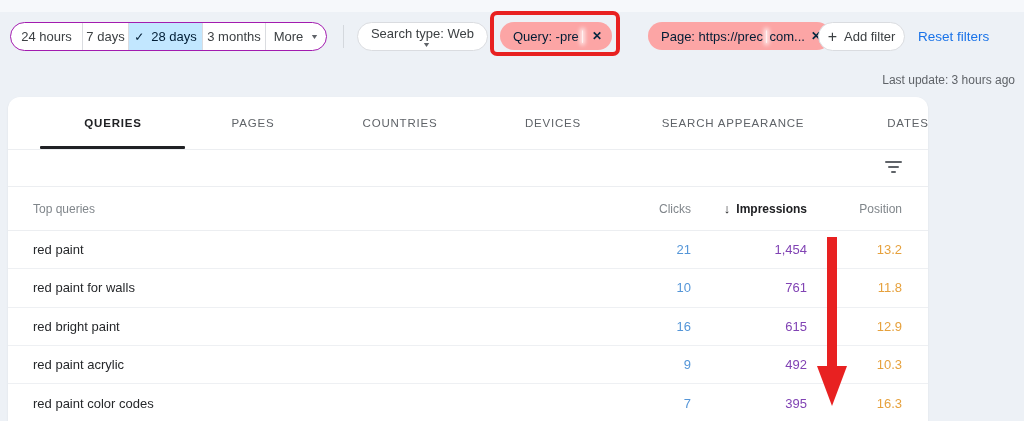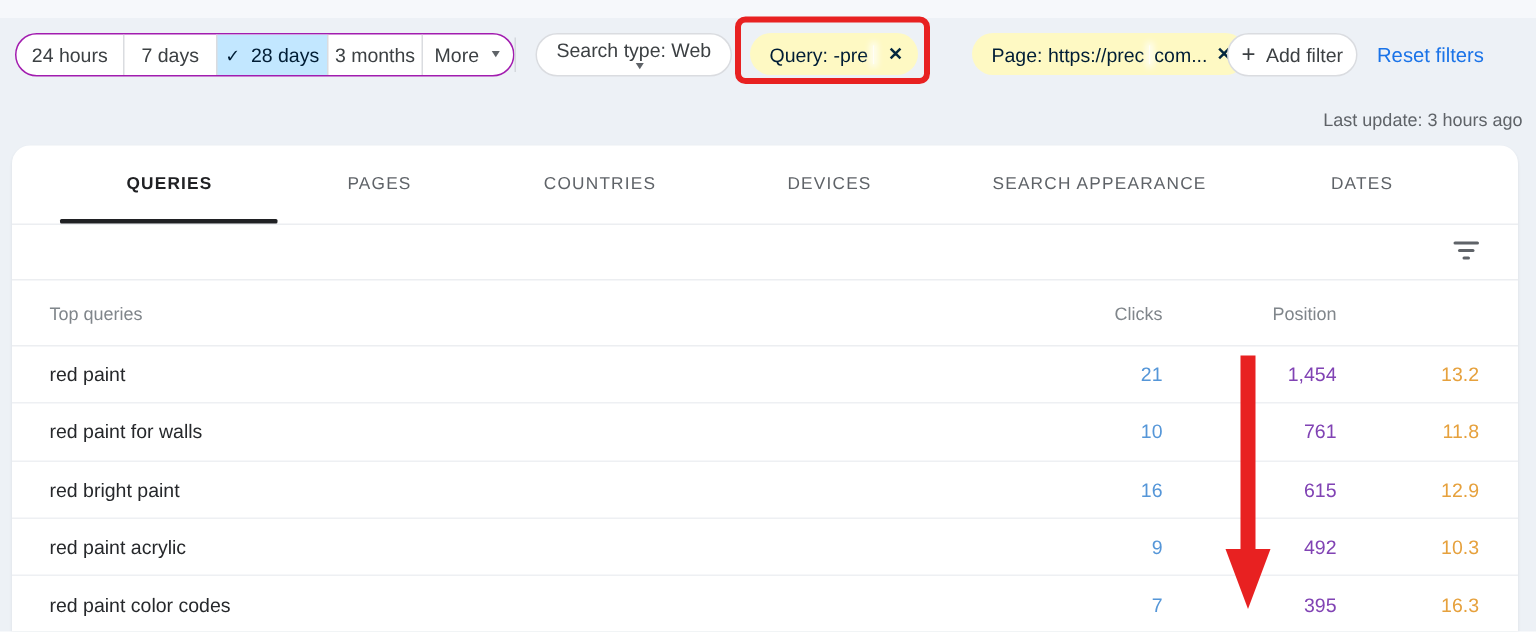--- a/index.html
+++ b/index.html
@@ -33,21 +33,21 @@
     position: absolute; top: 22px; height: 29px;
     display: flex; align-items: center;
     background: #fff; border: 1px solid #dadce0; border-radius: 15px;
     font-size: 13px; color: #3c4043; cursor: pointer; white-space: nowrap;
   }
   .pill-searchtype { left: 357px; width: 131px; justify-content: center; flex-direction: column; }
 
   .chip-blue {
     position: absolute; top: 22px; height: 28px;
     display: flex; align-items: center;
-    background: #fef9c3; border-radius: 14px;
+    background: #fca5a5; border-radius: 14px;
     font-size: 13px; color: #001d35; padding: 0 10px 0 13px;
     cursor: pointer; white-space: nowrap;
   }
   .chip-query { left: 500px; width: 112px; }
   .chip-page  { left: 648px; width: 183px; text-align: center; }
   .redact {
     display: inline-block; height: 13px; border-radius: 7px;
     background: rgba(255,255,255,0.85);
     box-shadow: 0 0 4px 2px rgba(255,255,255,0.8);
     margin: 0 3px;
@@ -64,21 +64,21 @@
     font-size: 13.5px; font-weight: 500; color: #1a73e8; cursor: pointer; white-space: nowrap;
   }
 
   .last-update {
     position: absolute; right: 9px; top: 73px;
     font-size: 12px; color: #5f6368;
   }
 
   
   .card {
-    position: absolute; left: 8px; top: 97px; width: 1004px; height: 324px;
+    position: absolute; left: 8px; top: 97px; width: 920px; height: 324px;
     background: #fff; border-radius: 12px 12px 0 0;
     box-shadow: 0 1px 2px rgba(60,64,67,0.10);
     overflow: hidden;
   }
 
   .tabbar { position: relative; height: 53px; border-bottom: 1px solid #eceef1; }
   .tab {
     position: absolute; top: 20px; transform: translateX(-50%);
     font-size: 11.5px; letter-spacing: 0.8px; font-weight: 500;
     color: #5f6368; cursor: pointer; white-space: nowrap;
@@ -121,21 +121,21 @@
   }
   .anno-arrow { position: absolute; left: 812px; top: 233px; pointer-events: none; z-index: 20; }
 </style>
 </head>
 <body>
 
 <div class="seg-control">
   <div class="seg" style="width:71px">
     <span>24 hours</span>
   </div>
-  <div class="seg" style="width:62px">
+  <div class="seg" style="width:46px">
     <span>7 days</span>
   </div>
   <div class="seg selected" style="width:74px">
     <span class="check">✓</span>
     <span>28 days</span>
   </div>
   <div class="seg" style="width:63px">
     <span>3 months</span>
   </div>
   <div class="seg" style="width:61px">
@@ -189,20 +189,23 @@
     <div class="filter-icon">
         <i></i>
         <i></i>
         <i></i>
       </div>
   </div>
 
   <div class="grid-row thead">
     <div>Top queries</div>
     <div class="num th-click">Clicks</div>
+    <div class="th-impr">
+      <span class="sort-arrow">↓</span><span>Impressions</span>
+    </div>
     <div class="num th-pos">Position</div>
   </div>
 
   <div class="grid-row trow">
     <div class="q-cell">red paint</div>
     <div class="num v-clicks">21</div>
     <div class="num v-impr">1,454</div>
     <div class="num v-pos">13.2</div>
   </div>
   <div class="grid-row trow">

